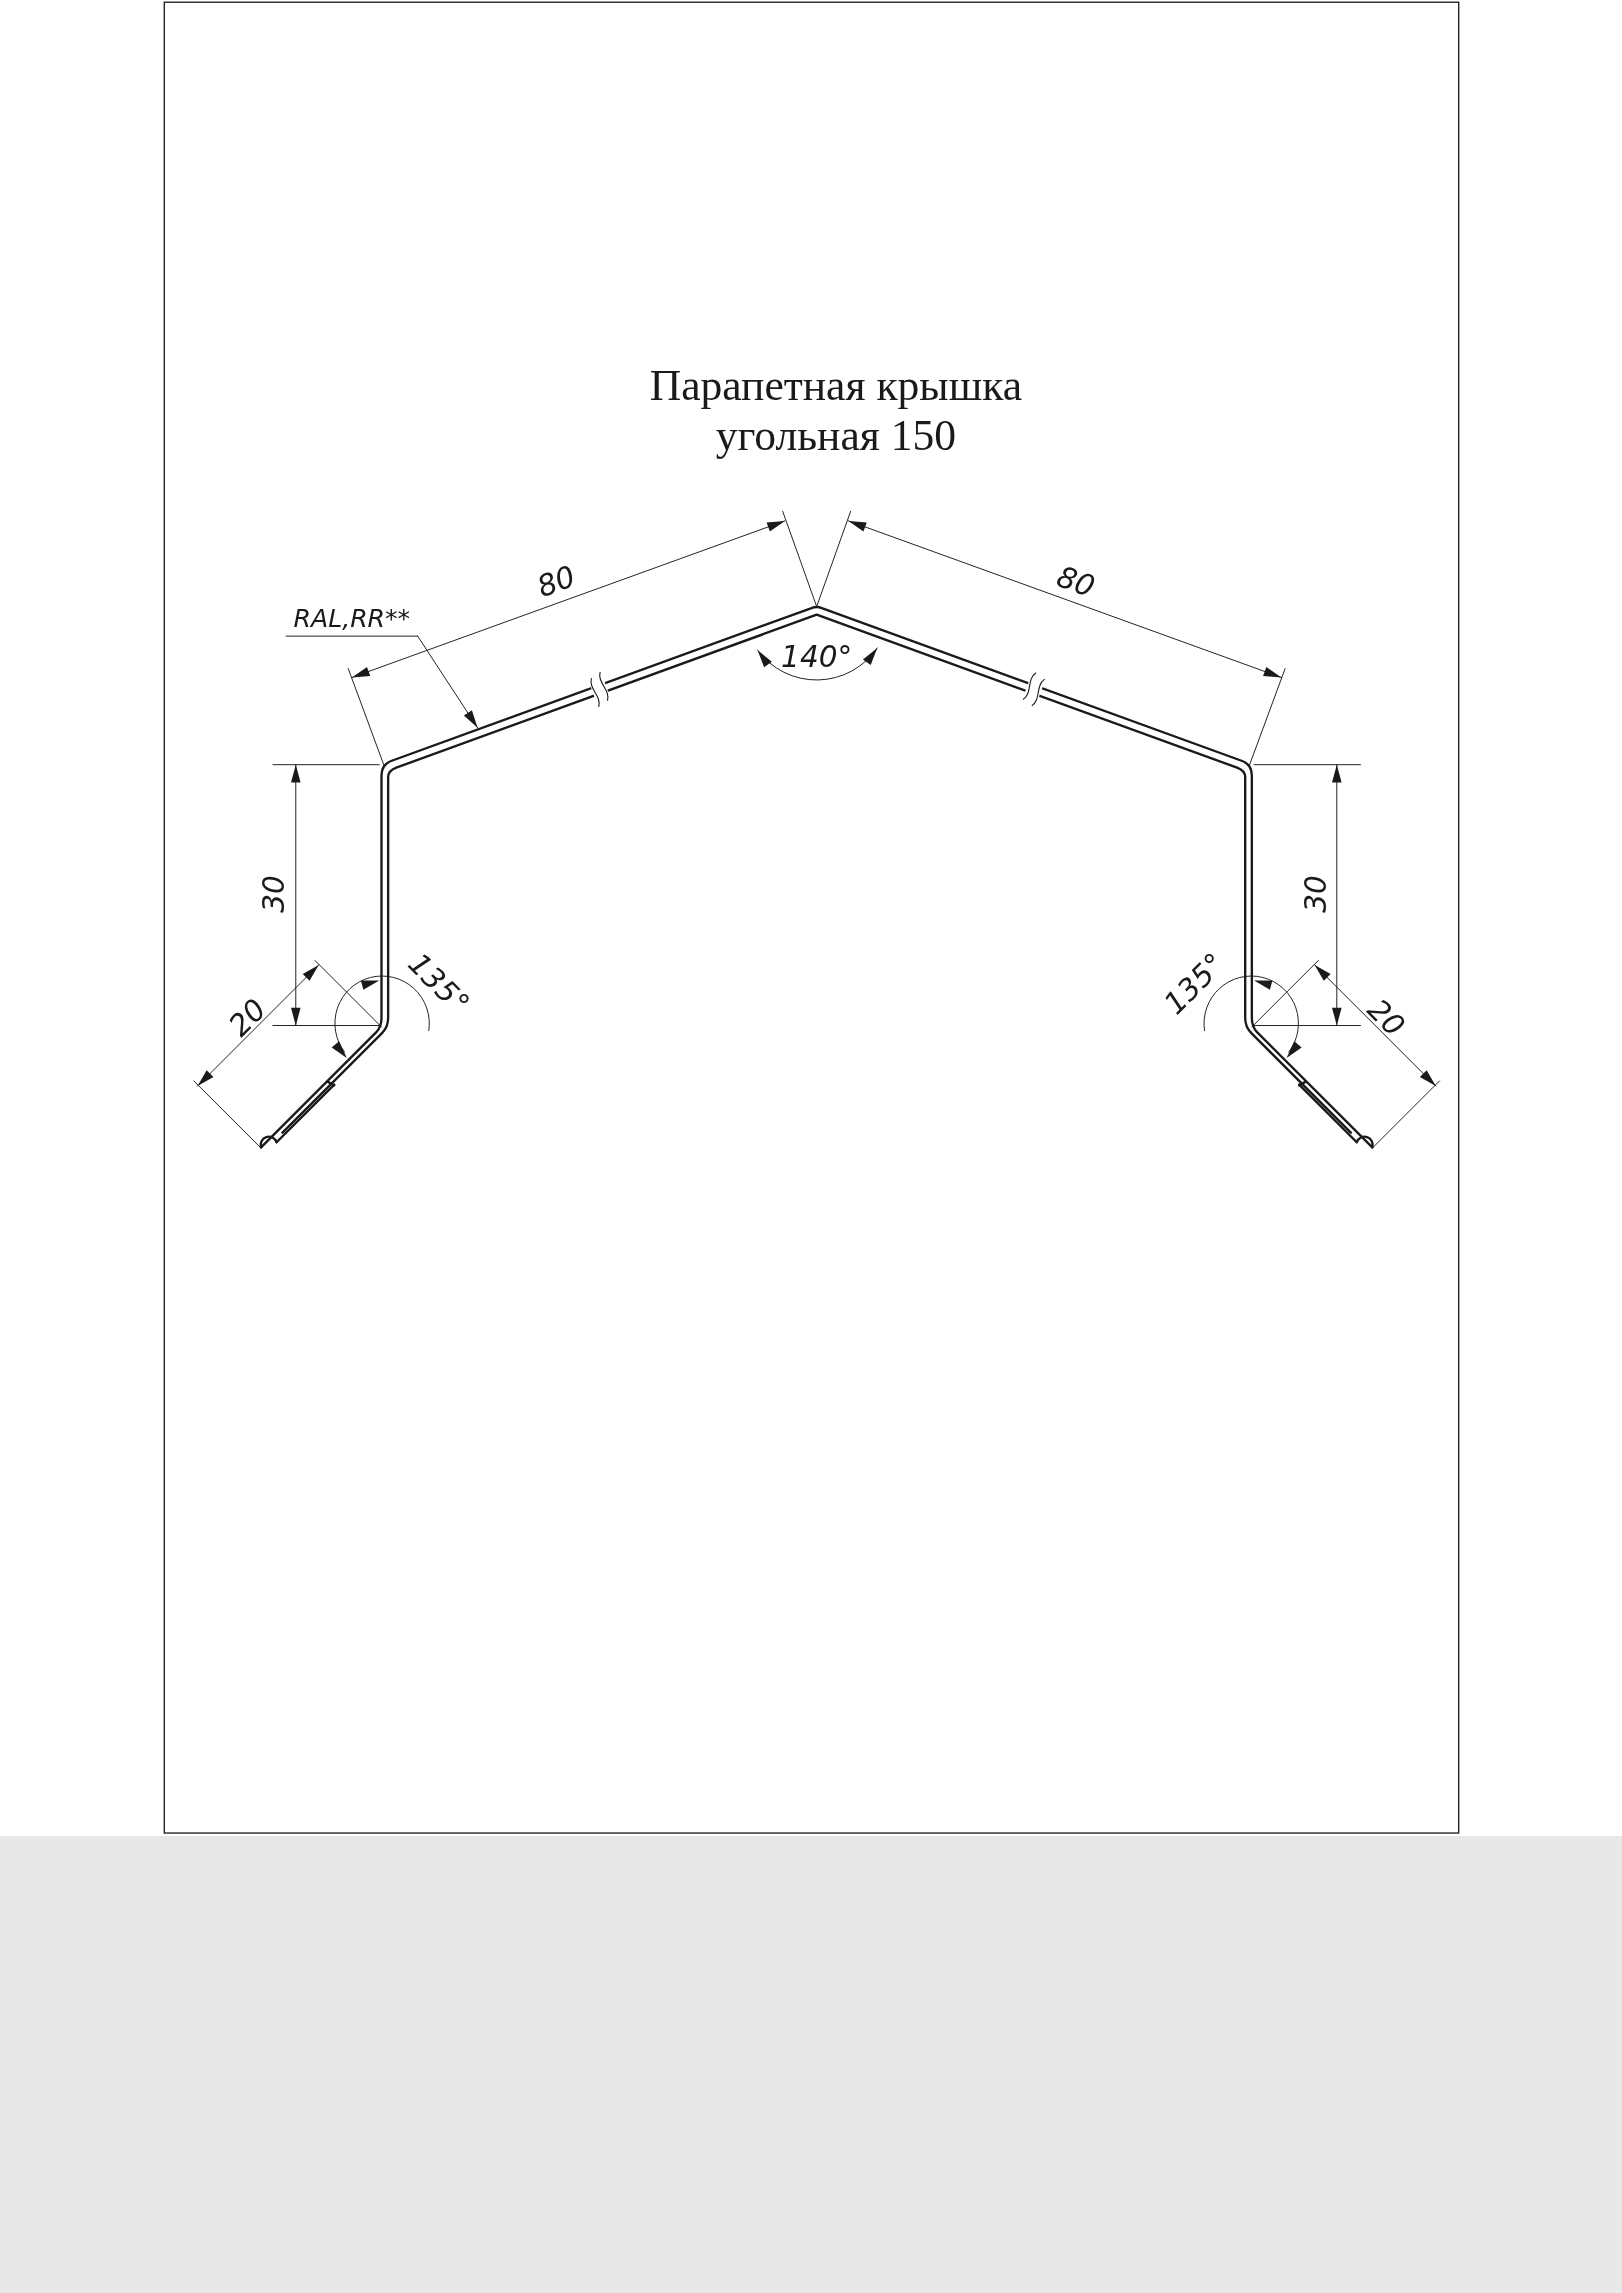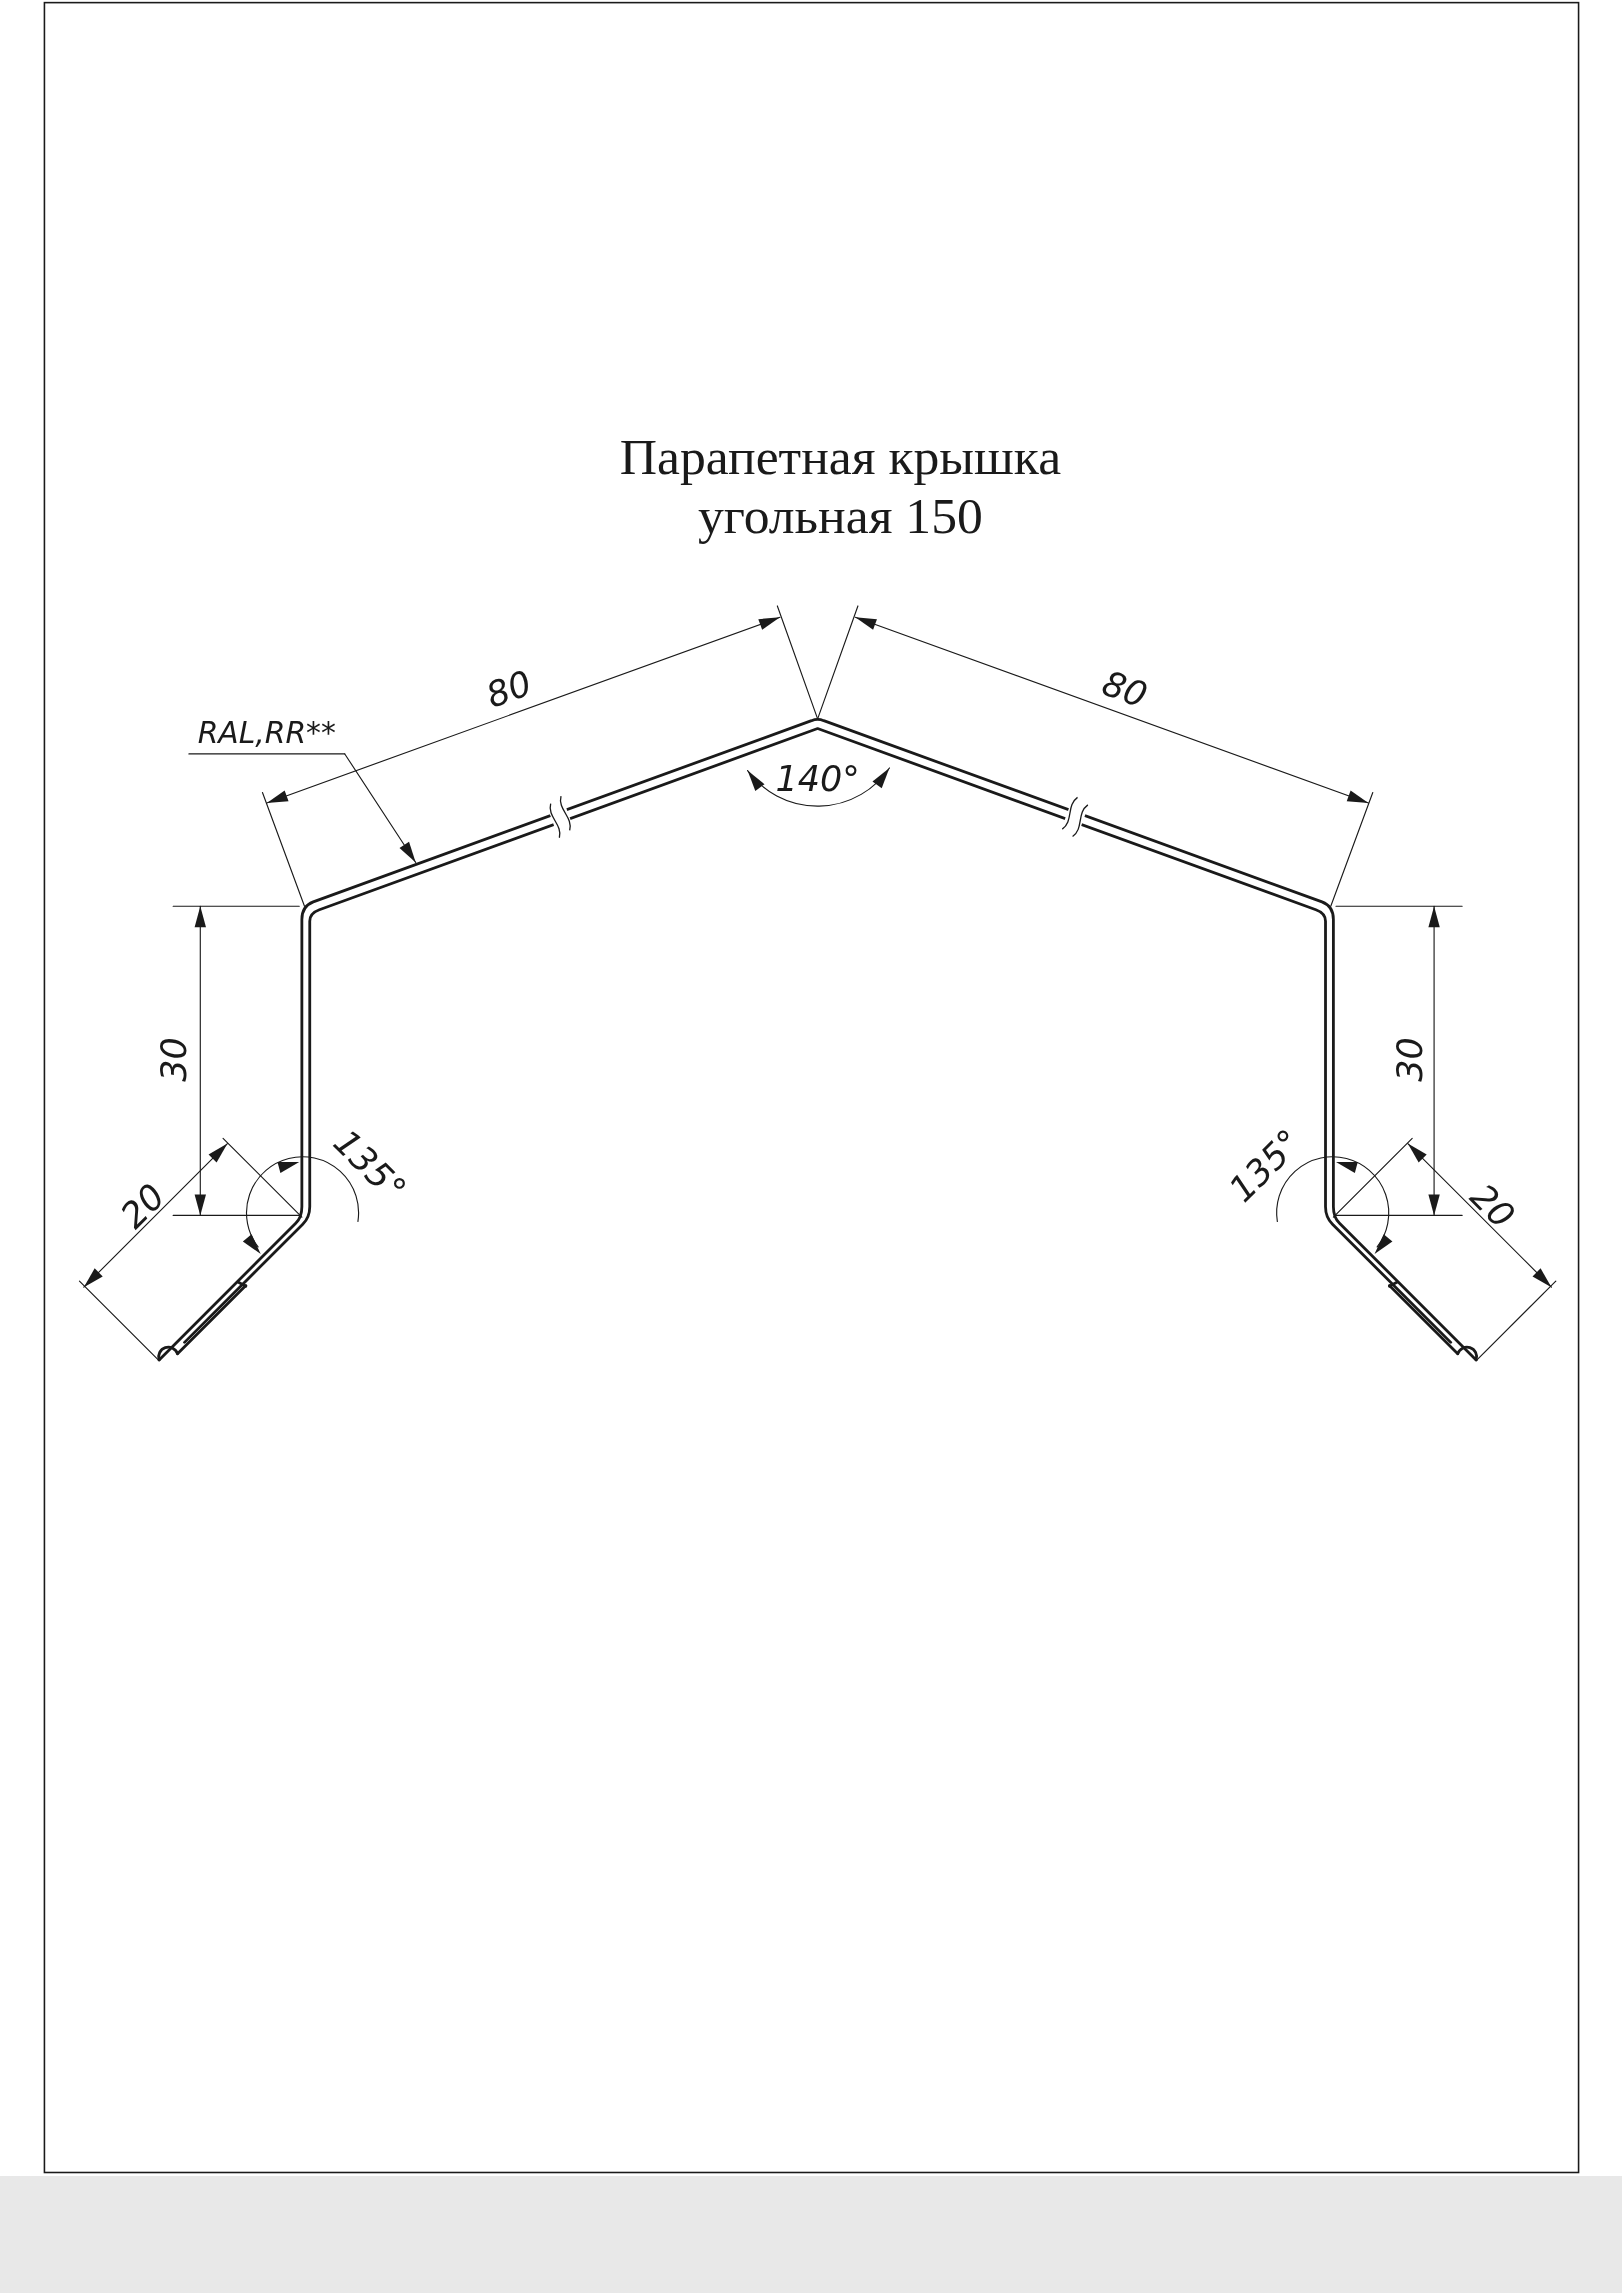--- a/index.html
+++ b/index.html
@@ -1,18 +1,18 @@
 <!DOCTYPE html>
 <html style="font-size:14.8px"><head>
 <meta charset="utf-8">
 <style>
   html,body{margin:0;padding:0;background:#e8e8e8;}
   .sheet{
     position:relative;
-    width:1623px;height:2176px;
+    width:1623px;height:1836px;
     background:#ffffff;
     margin:0 auto;
     font-family:"DejaVu Sans", sans-serif;
   }
   svg{position:absolute;left:0;top:0;width:100%;height:100%;}
   .profile{stroke:#1a1a1a;stroke-width:3.2;fill:none;stroke-linejoin:round;stroke-linecap:round;}
   .thin{stroke:#1a1a1a;stroke-width:1.3;fill:none;stroke-linecap:round;}
   .arr{fill:#1a1a1a;stroke:none;}
   .mask{fill:#ffffff;stroke:none;}
   .breaktick{stroke:#1a1a1a;stroke-width:1.5;fill:none;}

